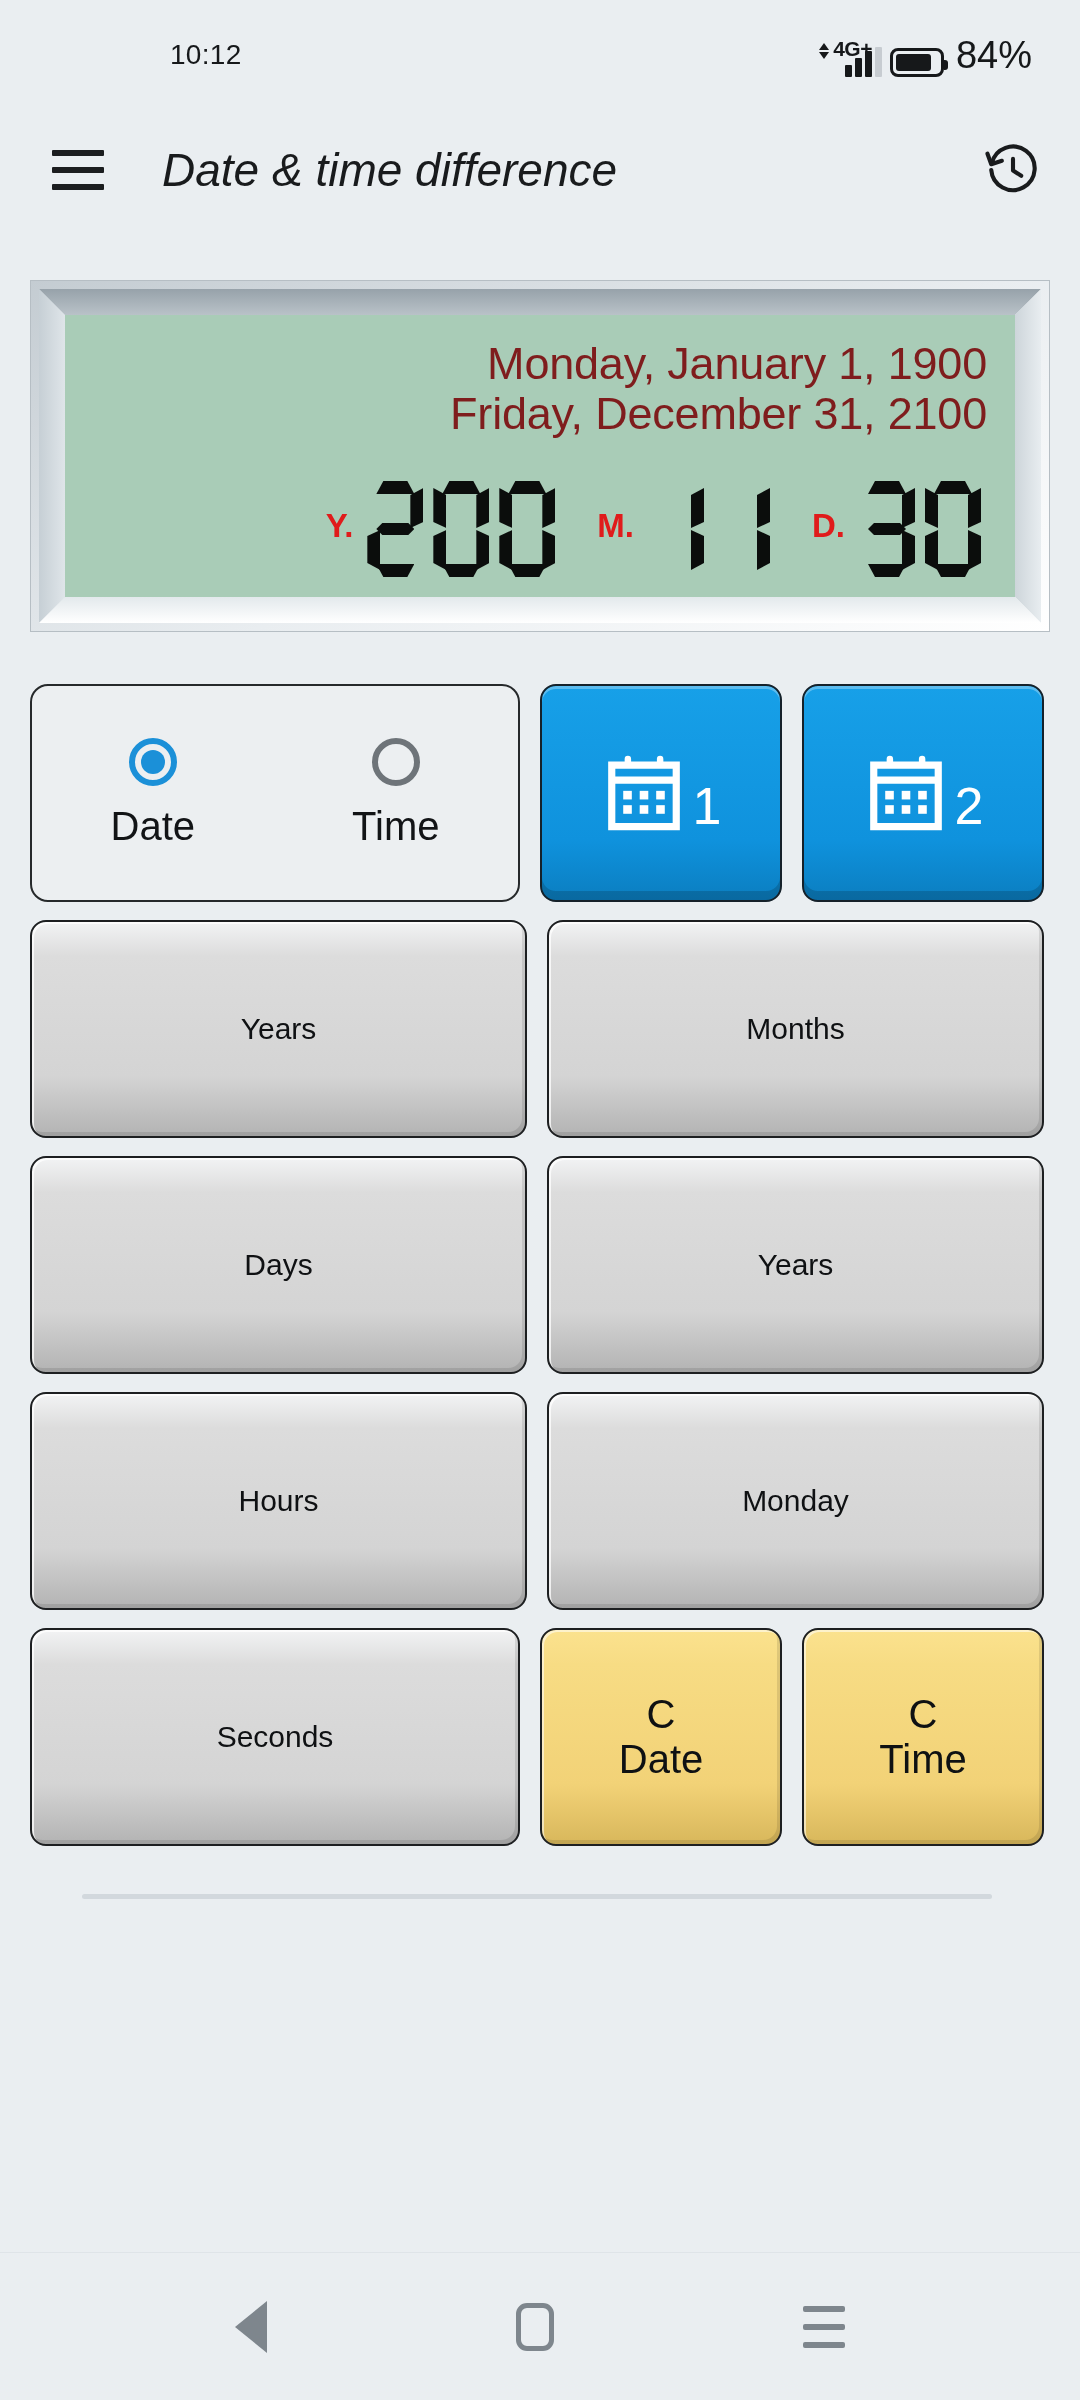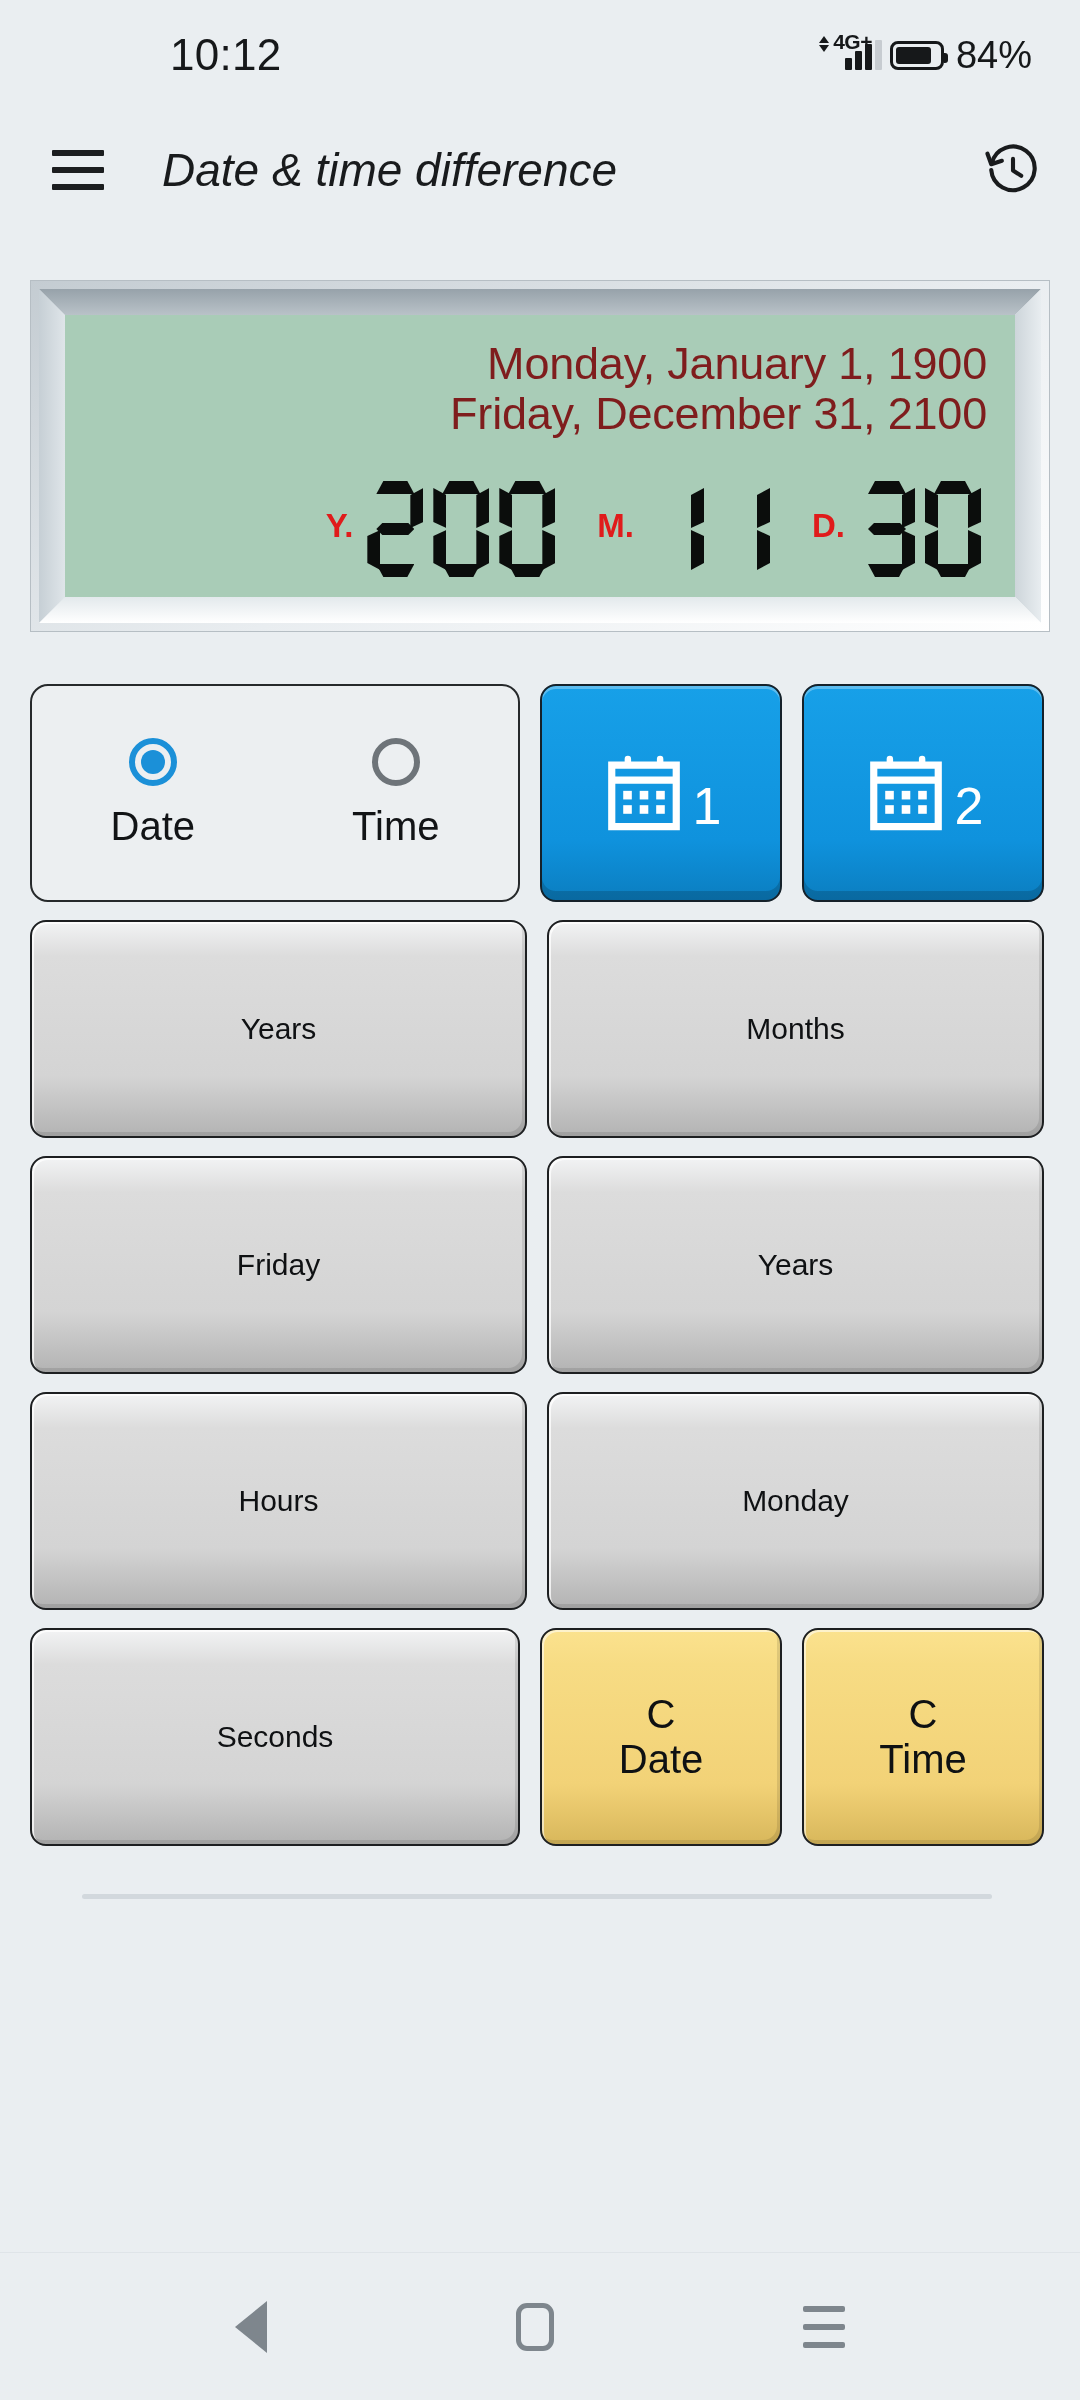--- a/index.html
+++ b/index.html
@@ -10,24 +10,24 @@
     overflow: hidden;
   }
   .screen { position: relative; width: 1080px; height: 2400px; background: #eaeef1; }
 
   
   .statusbar {
     height: 110px; display: flex; align-items: center;
     justify-content: space-between; padding: 0 48px 0 0;
   }
   .sb-clock {
-    font-size: 44px; color: #16181a; letter-spacing: .3px;
+    font-size: 28px; color: #16181a; letter-spacing: .3px;
     padding-left: 170px; font-weight: 400;
   }
-  .sb-right { display: flex; align-items: center; gap: 8px; }
+  .sb-right { display: flex; align-items: flex-end; gap: 8px; }
   .sig-wrap { display: flex; align-items: flex-end; gap: 3px; position: relative; }
   .net-lbl {
     font-size: 21px; font-weight: 700; color: #16181a; line-height: 1;
     position: relative; top: -18px; letter-spacing: -0.5px;
   }
   .arrows {
     display: flex; flex-direction: column; gap: 2px;
     position: relative; top: -18px; margin-right: 1px;
   }
   .arrows i { width: 0; height: 0; border-left: 5px solid transparent; border-right: 5px solid transparent; }
@@ -350,21 +350,21 @@
         <span class="cal-num">2</span>
       </div>
     </div>
 
     <div class="row">
       <div class="kbtn">Years</div>
       <div class="kbtn">Months</div>
     </div>
 
     <div class="row">
-      <div class="kbtn">Friday</div>
+      <div class="kbtn">Days</div>
       <div class="kbtn">Years</div>
     </div>
 
     <div class="row">
       <div class="kbtn">Hours</div>
       <div class="kbtn">Monday</div>
     </div>
 
     <div class="row">
       <div class="kbtn wide">Seconds</div>

